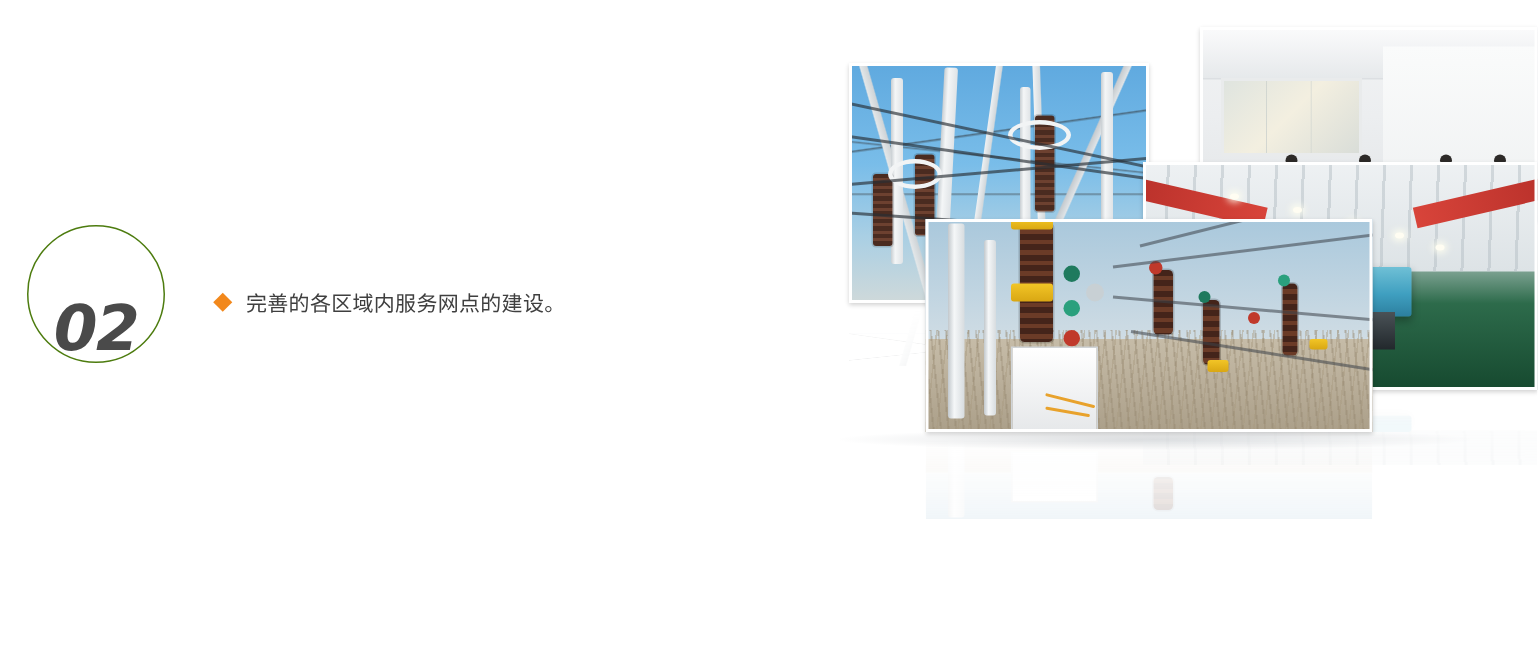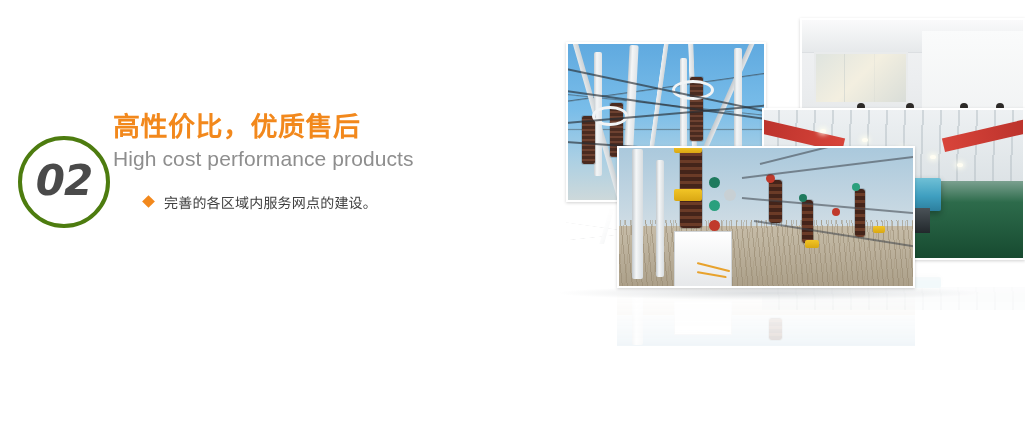--- a/index.html
+++ b/index.html
@@ -19,28 +19,28 @@
     width: 1025px;
     height: 431px;
     overflow: hidden;
     background: #ffffff;
   }
 
   
   .badge-circle {
     position: absolute;
     left: 18px;
-    top: 136px;
+    top: 150px;
     width: 92px;
     height: 92px;
     border-radius: 50%;
-    border: 4px solid #4d7c0f;
+    border: 1px solid #4d7c0f;
     box-sizing: border-box;
     display: flex;
-    align-items: center;
+    align-items: flex-end;
     justify-content: center;
   }
   .badge-circle .badge-num {
     font-family: "DejaVu Sans", "Liberation Sans", sans-serif;
     font-style: italic;
     font-weight: bold;
     font-size: 42px;
     letter-spacing: -1px;
     color: #4a4a4a;
     line-height: 1;
@@ -341,24 +341,20 @@
 </style>
 </head>
 <body>
 
 <div class="banner">
 
   <div class="badge-circle">
     <span class="badge-num">02</span>
   </div>
 
-  <div class="heading-block">
-    <div class="heading-cn">高性价比，优质售后</div>
-    <div class="heading-en">High cost performance products</div>
-  </div>
 
   <ul class="bullet-list">
     <li class="bullet-item">
       <span class="bullet-marker"></span>
       <span>完善的各区域内服务网点的建设。</span>
     </li>
   </ul>
 
   <div class="collage">
 

